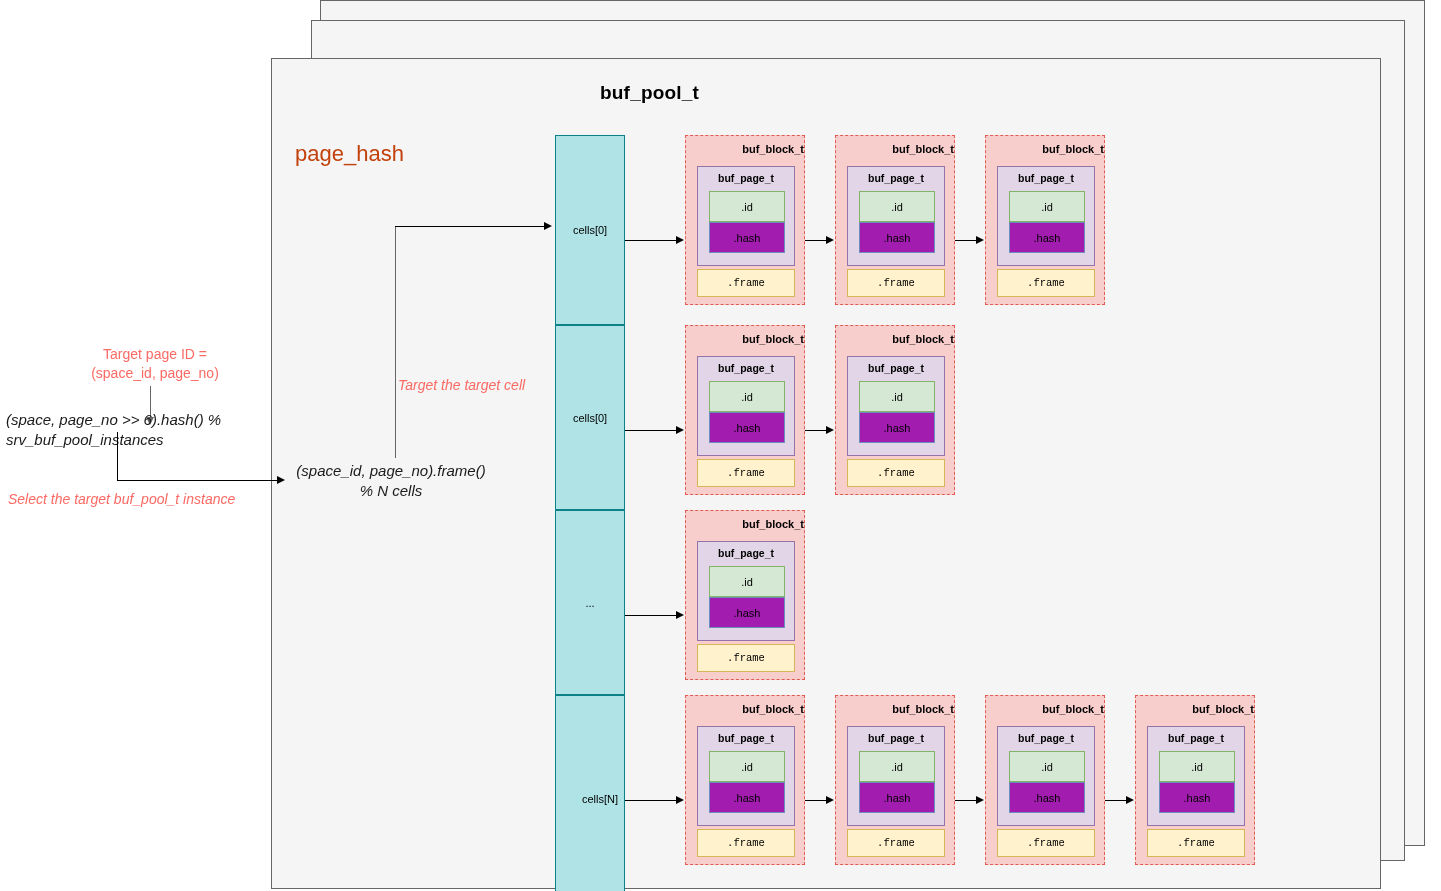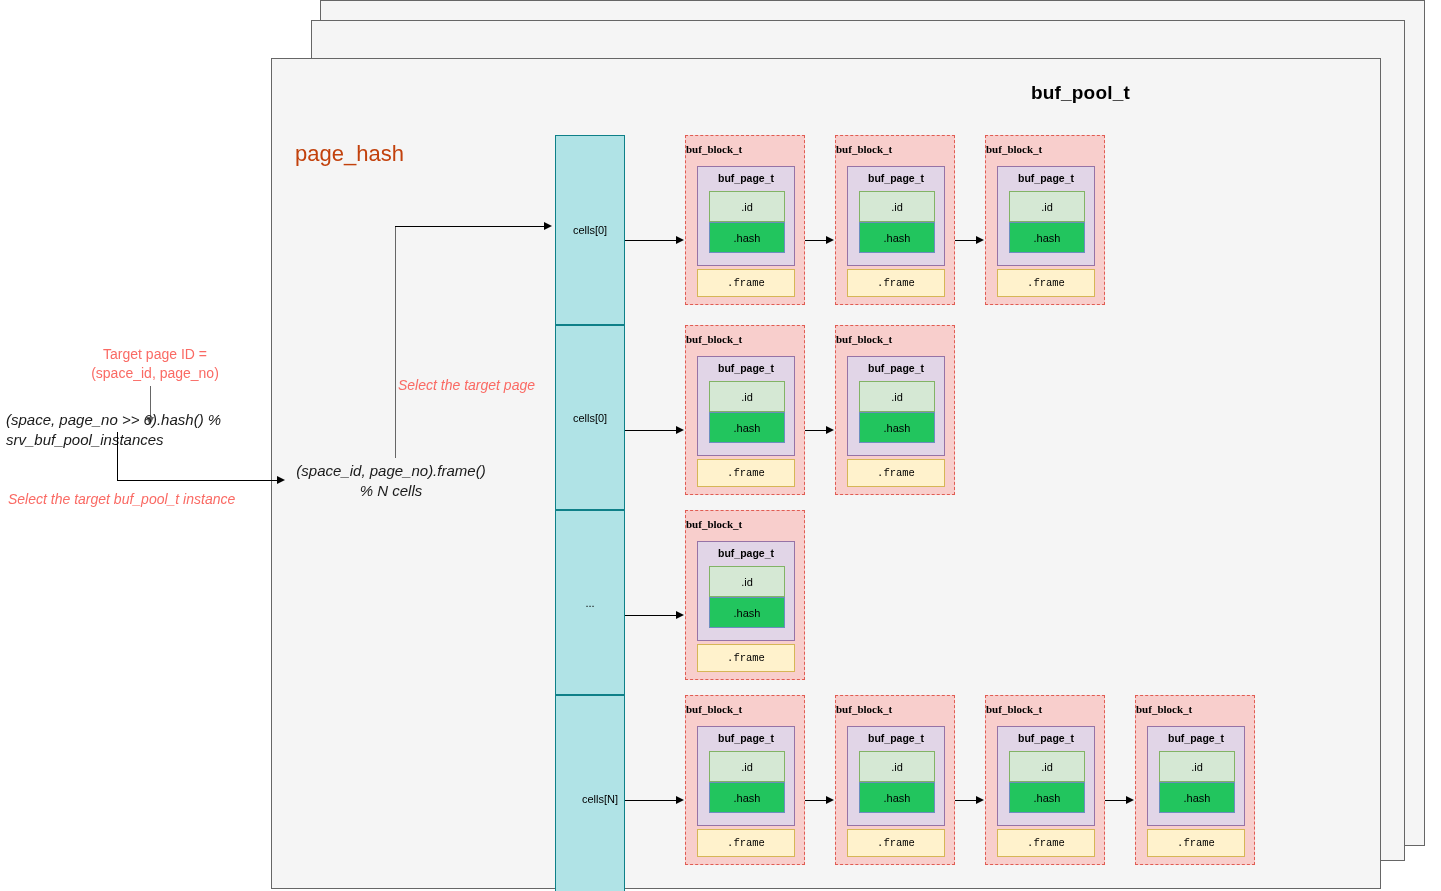--- a/index.html
+++ b/index.html
@@ -29,21 +29,21 @@
   .panel-back   { left: 320px; top: 0px;  width: 1105px; height: 846px; }
   .panel-mid    { left: 311px; top: 20px; width: 1094px; height: 841px; }
   .panel-front  { left: 271px; top: 58px; width: 1110px; height: 831px; }
 
   
   .pool-title {
     position: absolute;
     left: 600px;
     top: 82px;
     width: 530px;
-    text-align: right;
+    text-align: left;
     font-size: 19px;
     font-weight: bold;
     color: #000000;
     letter-spacing: 0.2px;
   }
   .page-hash-title {
     position: absolute;
     left: 295px;
     top: 141px;
     font-size: 22px;
@@ -81,25 +81,24 @@
     height: 170px;
     background: #f8cecc;
     border: 1.5px dashed #e05c52;
     box-sizing: border-box;
   }
   .block-title {
     position: absolute;
     top: 7px;
     left: 0;
     width: 100%;
-    text-align: left;
+    text-align: right;
     font-size: 11px;
     font-weight: bold;
     color: #000000;
-    font-family: Liberation Serif, serif;
   }
   .page {
     position: absolute;
     left: 11px;
     top: 30px;
     width: 98px;
     height: 100px;
     background: #e1d5e7;
     border: 1px solid #9673a6;
     box-sizing: border-box;
@@ -120,21 +119,21 @@
     width: 76px;
     height: 31px;
     box-sizing: border-box;
     font-size: 11px;
     color: #000000;
     display: flex;
     align-items: center;
     justify-content: center;
   }
   .field-id   { top: 24px; background: #d5e8d4; border: 1px solid #82b366; }
-  .field-hash { top: 55px; background: #22c55e; border: 1px solid #6c8ebf; }
+  .field-hash { top: 55px; background: #a21caf; border: 1px solid #6c8ebf; }
   .field-frame {
     position: absolute;
     left: 11px;
     top: 133px;
     width: 98px;
     height: 28px;
     background: #fff2cc;
     border: 1px solid #d6b656;
     box-sizing: border-box;
     font-size: 10.5px;
@@ -228,21 +227,21 @@
 
   <div class="ann-red-italic" style="left:8px; top:490px; width:270px;">Select the target buf_pool_t instance</div>
 
   <div class="ann center" style="left:291px; top:461px; width:200px; white-space:pre-line;">(space_id, page_no).frame()
 % N cells</div>
 
   <div class="vline-gray" style="left:395px; top:226px; height:232px;"></div>
   <div class="hline" style="left:395px; top:226px; width:150px;"></div>
   <div class="arrowhead" style="left:544px; top:221.5px;"></div>
 
-  <div class="ann-red-italic" style="left:398px; top:376px; width:160px;">Select the target page</div>
+  <div class="ann-red-italic" style="left:398px; top:376px; width:160px;">Target the target cell</div>
 
   <div class="cells-col">
     <div class="cell" style="top:0px;   height:190px;">
         <span>cells[0]</span>
       </div>
     <div class="cell" style="top:190px; height:185px;">
         <span>cells[0]</span>
       </div>
     <div class="cell" style="top:375px; height:185px;">
         <span>...</span>

